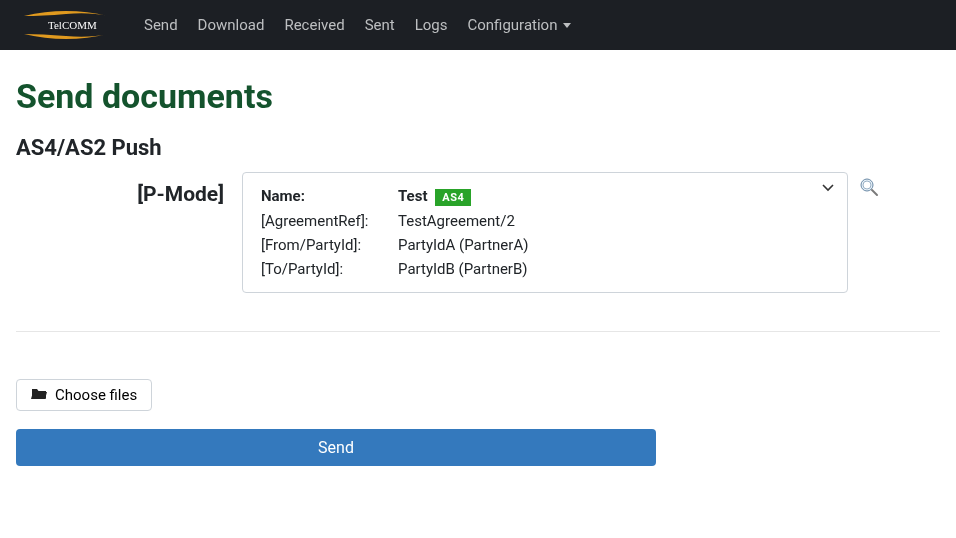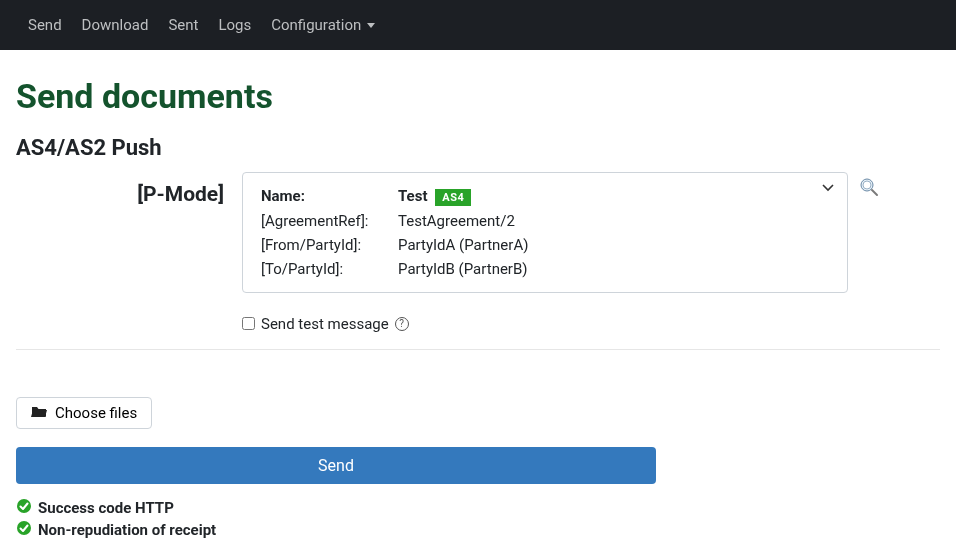--- a/index.html
+++ b/index.html
@@ -186,26 +186,36 @@
       margin-bottom: 2px;
     }
     .status-item .check {
       margin-right: 6px;
     }
   </style>
 </head>
 <body>
 
 <div class="navbar">
+  <a class="brand">
+    <svg width="96" height="30" viewBox="0 0 96 30">
+      <path d="M6 6 Q48 -4 90 6 Q72 2 48 4 Q24 6 6 6 Z" fill="#e09a1f"></path>
+      <text x="30" y="19" fill="#fff" font-size="11" font-family="Segoe UI" font-weight="500">TelCOMM</text>
+      <path d="M6 24 Q48 34 90 24 Q72 28 48 26 Q24 24 6 24 Z" fill="#e09a1f"></path>
+    </svg>
+  </a>
   <ul class="nav-list">
     <li class="nav-item">
         <span>Send</span>
       </li>
     <li class="nav-item">
         <span>Download</span>
+      </li>
+    <li class="nav-item">
+        <span>Received</span>
       </li>
     <li class="nav-item">
         <span>Sent</span>
       </li>
     <li class="nav-item">
         <span>Logs</span>
       </li>
     <li class="nav-item">
       <span>Configuration</span>
       <span class="caret"></span>
@@ -257,62 +267,35 @@
             <circle cx="9" cy="9" r="6" fill="#e6f0f8" stroke="#6a89a5" stroke-width="1"></circle>
             <circle cx="9" cy="9" r="4" fill="#fff" stroke="#9bb2c6" stroke-width="1"></circle>
             <path d="M14 14 L19 19" stroke="#7a7a7a" stroke-width="2" stroke-linecap="round"></path>
           </svg>
         </span>
       </div>
     </div>
 
     <div class="form-row" style="margin-top:-4px;">
       <div class="form-label"></div>
-      <div class="form-control-area">
-        <label class="test-msg-row">
-          <input type="checkbox" style="">
-          <span>Send test message</span>
-          <span class="help-icon">?</span>
-        </label>
-      </div>
     </div>
 
     <hr class="divider">
 
     <div class="form-row">
       <div class="form-control-area">
         <button class="choose-btn">
           <span class="folder-icon">
             <svg width="16" height="14" viewBox="0 0 16 14">
                 <path d="M1 3 h5 l1.5 2 H15 v7 a1 1 0 0 1 -1 1 H2 a1 1 0 0 1 -1 -1 Z" fill="#222"></path>
                 <path d="M2 6 H16 L14 13 H0 Z" fill="#222"></path>
               </svg>
           </span>
           <span>Choose files</span>
         </button>
 
         <button class="send-btn">Send</button>
 
-        <div class="status-list">
-          <div class="status-item">
-            <span class="check">
-              <svg width="16" height="16" viewBox="0 0 16 16">
-                  <circle cx="8" cy="8" r="7" fill="#29a329"></circle>
-                  <path d="M4.5 8.5 L7 11 L11.5 5.5" stroke="#fff" stroke-width="2" fill="none" stroke-linecap="round" stroke-linejoin="round"></path>
-                </svg>
-            </span>
-            <span>Success code HTTP</span>
-          </div>
-          <div class="status-item">
-            <span class="check">
-              <svg width="16" height="16" viewBox="0 0 16 16">
-                  <circle cx="8" cy="8" r="7" fill="#29a329"></circle>
-                  <path d="M4.5 8.5 L7 11 L11.5 5.5" stroke="#fff" stroke-width="2" fill="none" stroke-linecap="round" stroke-linejoin="round"></path>
-                </svg>
-            </span>
-            <span>Non-repudiation of receipt</span>
-          </div>
-        </div>
       </div>
     </div>
 
   </div>
 </div>
 
 </body></html>

